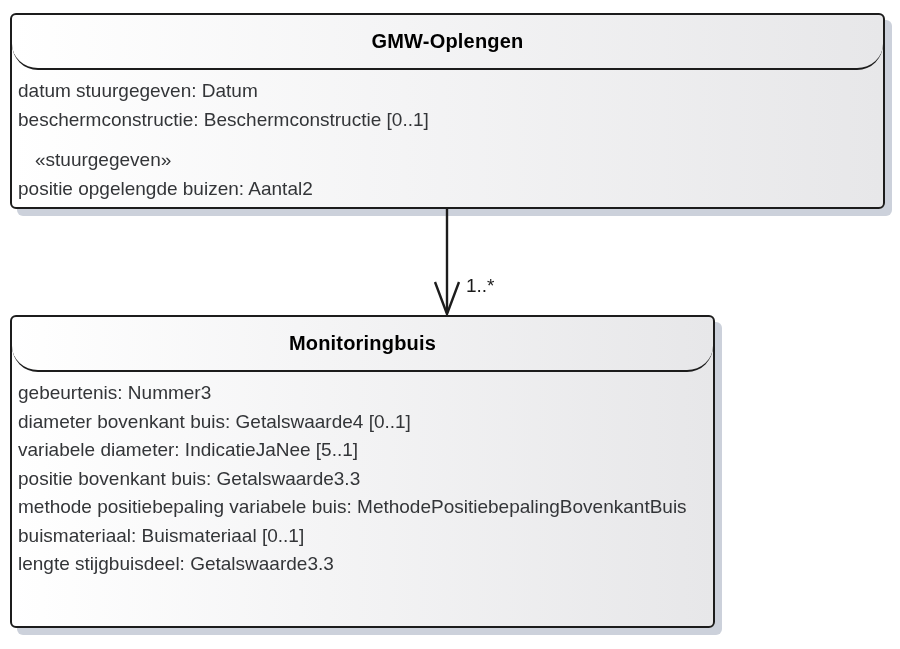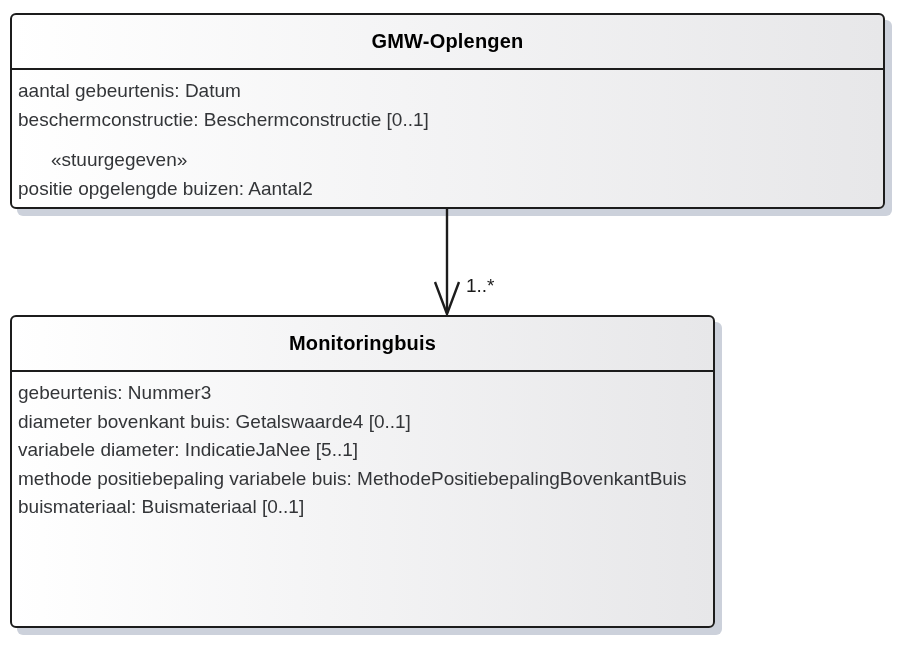--- a/index.html
+++ b/index.html
@@ -26,36 +26,37 @@
     box-sizing: border-box;
     height: 55px;
     border-bottom: 2px solid #1c1c1c;
     display: flex;
     align-items: center;
     justify-content: center;
     font-weight: 700;
     font-size: 20px;
     color: #000000;
     letter-spacing: 0.2px;
+    border-radius: 26px;
   }
   .class-attrs {
     padding: 7px 8px 0 6px;
     font-size: 19px;
     line-height: 28.5px;
     color: #333538;
   }
   .attr-line {
     white-space: nowrap;
     overflow: hidden;
   }
   .section-spacer {
     height: 12px;
   }
   .stereotype-line {
-    margin-left: 33px;
+    margin-left: 17px;
     white-space: nowrap;
   }
   #class-gmw-oplengen {
     left: 10px;
     top: 13px;
     width: 875px;
     height: 196px;
   }
   #class-monitoringbuis {
     left: 10px;
@@ -78,36 +79,38 @@
     line-height: 22px;
     color: #1a1a1a;
   }
 </style>
 </head>
 <body>
 
 <div class="uml-class" id="class-gmw-oplengen">
   <div class="class-title">GMW-Oplengen</div>
   <div class="class-attrs">
-    <div class="attr-line">aantal gebeurtenis: Datum</div>
+    <div class="attr-line">datum stuurgegeven: Datum</div>
     <div class="attr-line">beschermconstructie: Beschermconstructie [0..1]</div>
     <div class="section-spacer"></div>
     <div class="stereotype-line">«stuurgegeven»</div>
     <div class="attr-line">positie opgelengde buizen: Aantal2</div>
   </div>
 </div>
 
 <svg id="connector-svg" viewBox="0 0 60 112" xmlns="http://www.w3.org/2000/svg">
   <line x1="22" y1="2" x2="22" y2="107" stroke="#1c1c1c" stroke-width="2.4"></line>
   <polyline points="10,76 22,108 34,76" fill="none" stroke="#1c1c1c" stroke-width="2.4"></polyline>
 </svg>
 <span id="multiplicity-label">1..*</span>
 
 <div class="uml-class" id="class-monitoringbuis">
   <div class="class-title">Monitoringbuis</div>
   <div class="class-attrs">
     <div class="attr-line">gebeurtenis: Nummer3</div>
     <div class="attr-line">diameter bovenkant buis: Getalswaarde4 [0..1]</div>
     <div class="attr-line">variabele diameter: IndicatieJaNee [5..1]</div>
+    <div class="attr-line">positie bovenkant buis: Getalswaarde3.3</div>
     <div class="attr-line">methode positiebepaling variabele buis: MethodePositiebepalingBovenkantBuis</div>
     <div class="attr-line">buismateriaal: Buismateriaal [0..1]</div>
+    <div class="attr-line">lengte stijgbuisdeel: Getalswaarde3.3</div>
   </div>
 </div>
 
 </body></html>

